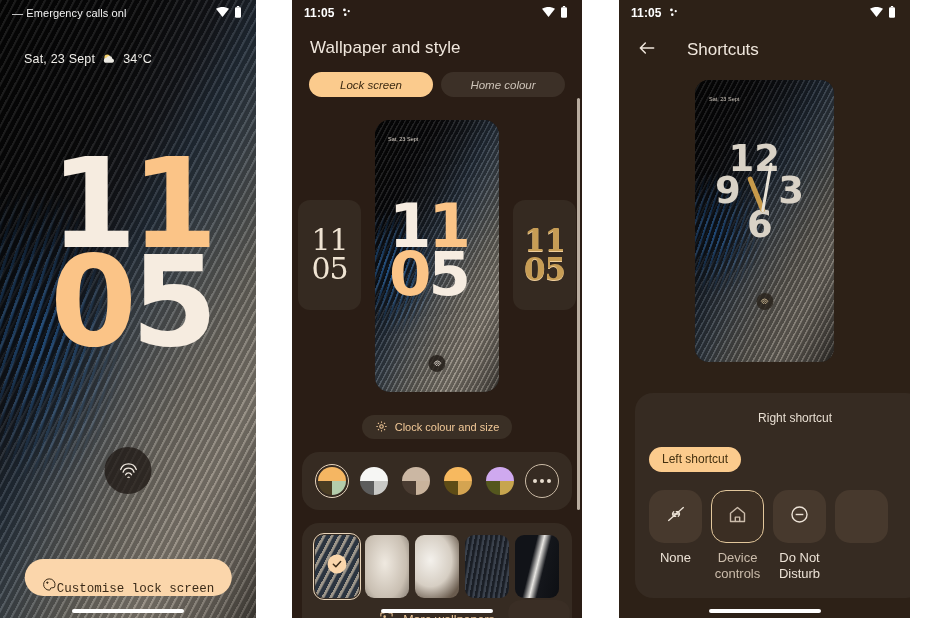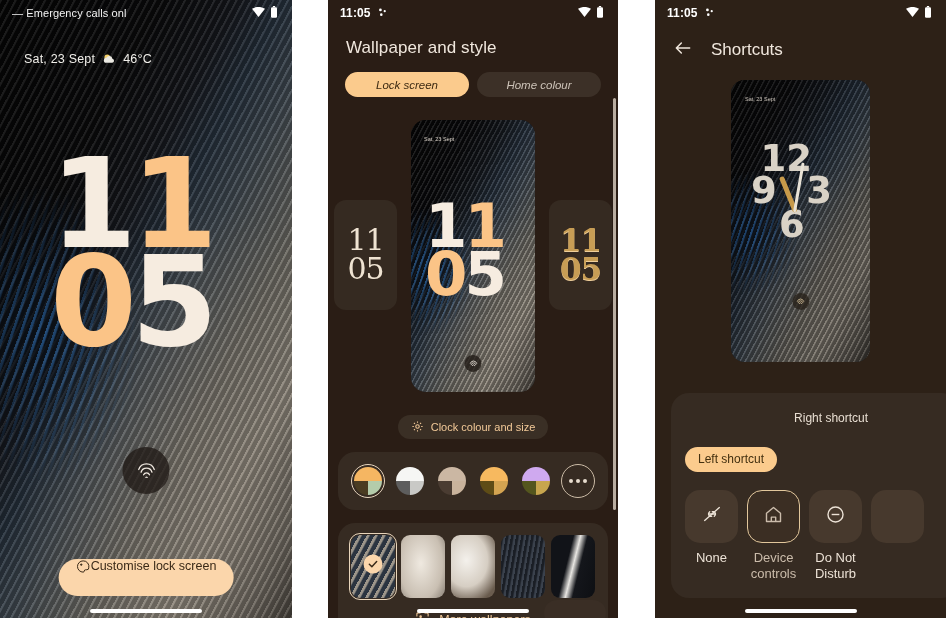--- a/index.html
+++ b/index.html
@@ -6,21 +6,21 @@
   html, body {
     width: 946px; height: 618px;
     background: #ffffff;
     font-family: "Liberation Sans", sans-serif;
     overflow: hidden;
   }
   .stage { position: relative; width: 946px; height: 618px; display: flex; gap: 0; background:#ffffff; }
 
   
   .panel { position: relative; overflow: hidden; height: 618px; }
-  #panel-lock { width: 292px; background:#000; }
+  #panel-lock { width: 256px; background:#000; }
   .gap { width: 36px; background:#ffffff; height:618px; }
   #panel-wallpaper { width: 290px; background:#2a1d15; }
   .gap2 { width: 37px; background:#ffffff; height:618px; }
   #panel-shortcuts { width: 291px; background:#2d2117; }
 
   
   .statusbar {
     position: relative; z-index: 6;
     height: 26px; display: flex; align-items: center;
     padding: 0 14px 0 12px; font-size: 11.5px; color: #ffffff;
@@ -72,21 +72,21 @@
   .fp-btn {
     position:absolute; z-index:4; left:50%; transform:translateX(-50%);
     top:447px; width:47px; height:47px; border-radius:50%;
     background:rgba(32,26,22,.78);
     display:flex; align-items:center; justify-content:center;
   }
   .customise-pill {
     position:absolute; z-index:4; left:50%; transform:translateX(-50%);
     bottom:22px; height:37px; padding:0 17px; border-radius:20px;
     background:#fbd6ab; color:#3a2a18; font-size:12.5px;
-    display:flex; align-items:flex-start; gap:0; white-space:nowrap;
+    display:flex; align-items:flex-end; gap:0; white-space:nowrap;font-family:Liberation Mono, monospace;
   }
   .home-ind {
     position:absolute; z-index:5; left:50%; transform:translateX(-50%);
     bottom:5px; width:112px; height:4px; border-radius:3px; background:#fff;
   }
 
   
   .wp-title { color:#f0e7dd; font-size:17px; padding:12px 18px 0; letter-spacing:.1px; }
   .seg-row { display:flex; gap:8px; padding:14px 17px 11px;font-style:italic; }
   .seg {
@@ -186,21 +186,21 @@
     gap:9px; color:#f0c898; font-size:12.5px;
   }
 
   .scrollbar { position:absolute; right:2px; top:98px; width:3px; height:412px; border-radius:2px; background:#b9ada0; z-index:9; }
   .bottom-fab {
     position:absolute; right:12px; bottom:-8px; width:62px; height:26px;
     border-radius:16px; background:#3a2e25; z-index:5;
   }
 
   
-  .sc-header { display:flex; align-items:center; gap:18px; padding:12px 0 0 18px; }
+  .sc-header { display:flex; align-items:center; gap:30px; padding:12px 0 0 18px; }
   .sc-title { color:#f0e7dd; font-size:17px; }
   .sc-preview {
     margin:18px auto 0; width:139px; height:282px; border-radius:14px;
     position:relative; overflow:hidden; background:#0b0b0c;
   }
   .sc-preview .mw { position:absolute; inset:0;
     background:
       radial-gradient(120% 90% at 74% 86%, rgba(130,122,112,.45) 0%, rgba(0,0,0,0) 62%),
       linear-gradient(118deg,#060606 0%,#0a0a0c 22%,#14181e 34%,#222c38 44%,#3a434c 54%,#5f5d57 68%,#78736a 80%,#47443f 92%,#171614 100%);
   }
@@ -209,21 +209,21 @@
     background:repeating-linear-gradient(118deg, rgba(255,255,255,.09) 0px, rgba(255,255,255,.09) 1px, rgba(0,0,0,.32) 1.9px, rgba(0,0,0,.32) 4.8px);
   }
   .sc-preview .mw::after{
     content:""; position:absolute; left:-6%; top:30%; width:66%; height:48%;
     background:repeating-linear-gradient(112deg, rgba(34,80,132,.85) 0px, rgba(34,80,132,.85) 1.4px, rgba(10,15,22,.92) 2.4px, rgba(10,15,22,.92) 5.6px);
     transform:rotate(-3deg);
     -webkit-mask-image:radial-gradient(70% 60% at 30% 50%, #000 0%, transparent 78%);
     mask-image:radial-gradient(70% 60% at 30% 50%, #000 0%, transparent 78%);
   }
   .sc-preview .m-date { position:absolute; z-index:3; top:16px; left:14px; font-size:5.5px; color:#cfc7bd; }
-  .analog { position:absolute; z-index:3; left:0; right:16px; top:60px; height:110px; }
+  .analog { position:absolute; z-index:3; left:0; right:8px; top:60px; height:110px; }
   .analog span {
     position:absolute; font-family:"DejaVu Sans", sans-serif; font-weight:700;
     color:#d9d2c6; font-size:37px; line-height:1;
   }
   .analog .n12 { left:50%; transform:translateX(-62%); top:0; }
   .analog .n3  { right:22px; top:32px; }
   .analog .n6  { left:50%; transform:translateX(-52%); top:66px; }
   .analog .n9  { left:20px; top:32px; }
   .hand-h { position:absolute; left:50%; top:34px; width:5px; height:38px; background:#c79a4a; border-radius:3px; transform-origin:50% 100%; transform:rotate(-22deg); z-index:4;}
   .hand-m { position:absolute; left:50%; top:22px; width:2.5px; height:50px; background:#e8e2d6; border-radius:2px; transform-origin:50% 100%; transform:rotate(10deg); z-index:4;}
@@ -284,21 +284,21 @@
 
     <div class="lock-top">
       <div class="lock-date">
         <span>Sat, 23 Sept</span>
         <span class="wicon">
           <svg viewBox="0 0 20 20" width="14" height="14">
               <circle cx="7.5" cy="7.5" r="4" fill="#f4d06a"></circle>
               <path d="M6 15.5a3.6 3.6 0 0 1 .3-7.2 4.6 4.6 0 0 1 8.6 1.3 3 3 0 0 1-.4 5.9Z" fill="#eceae3"></path>
             </svg>
         </span>
-        <span>46°C</span>
+        <span>34°C</span>
       </div>
     </div>
 
     <div class="bigclock">
       <div class="row">
         <span class="d" style="color:#f6ece0">1</span>
         <span class="d" style="color:#fbc487">1</span>
       </div>
       <div class="row">
         <span class="d" style="color:#fbc487">0</span>

